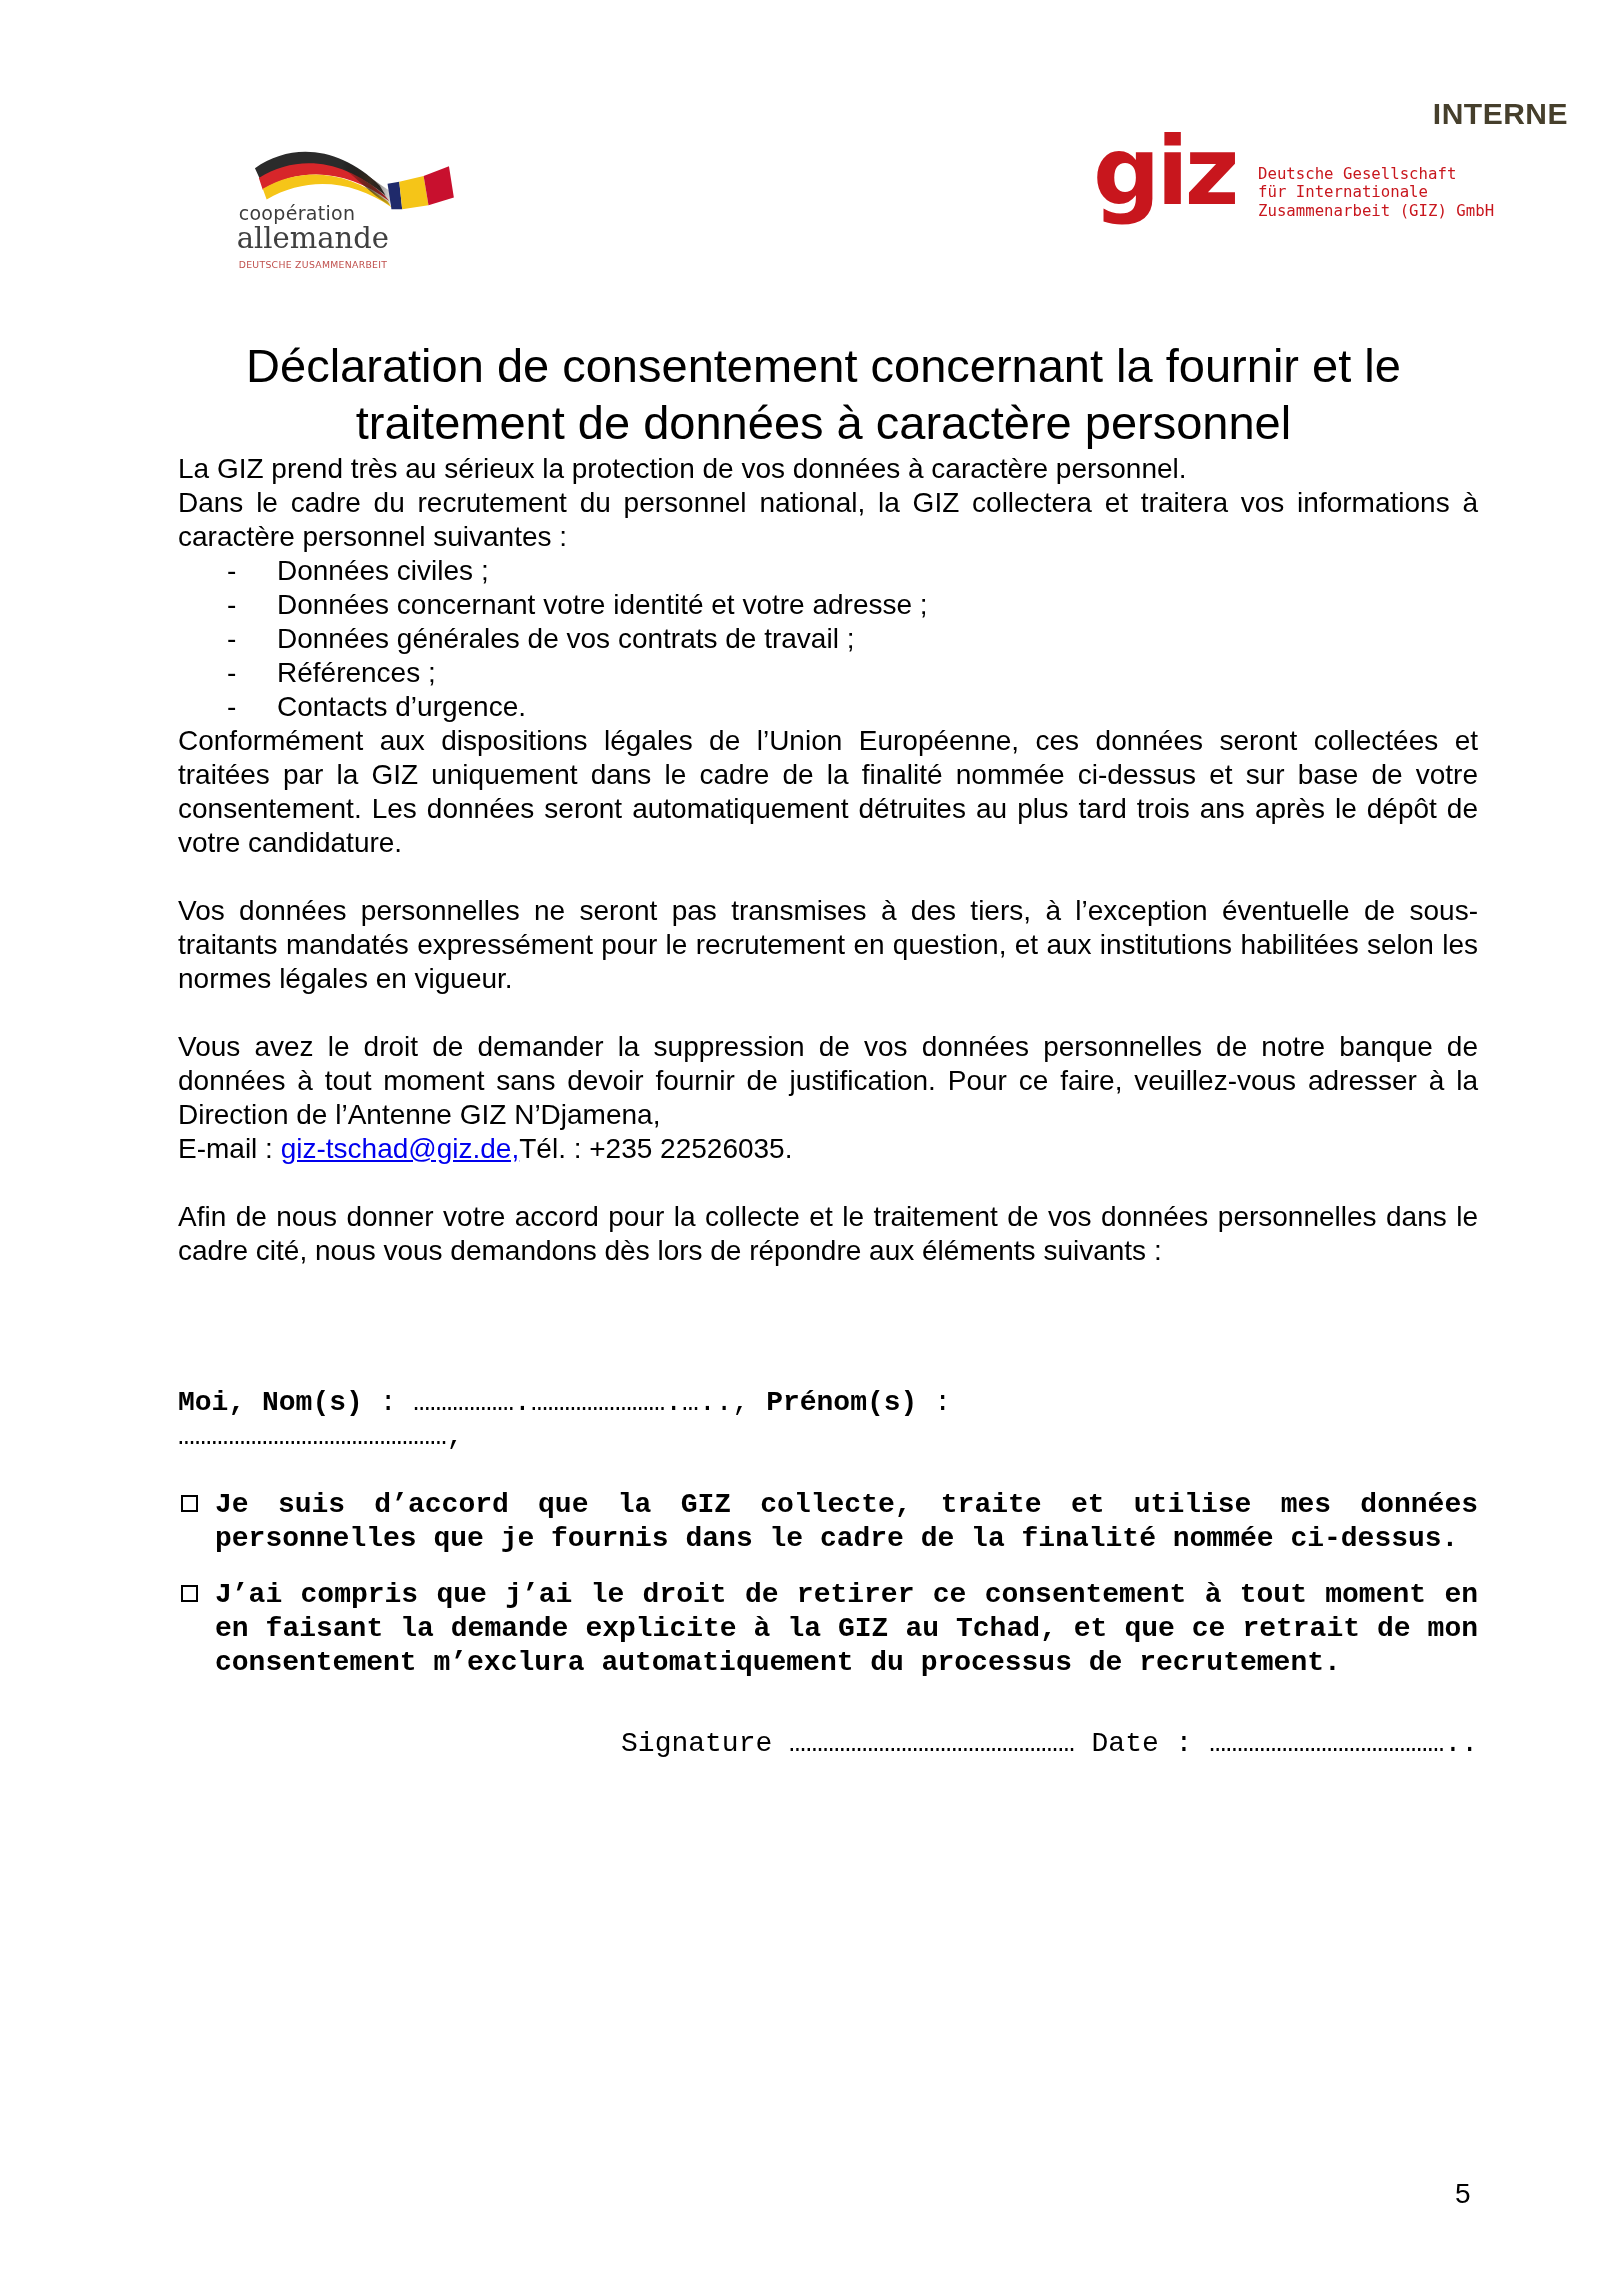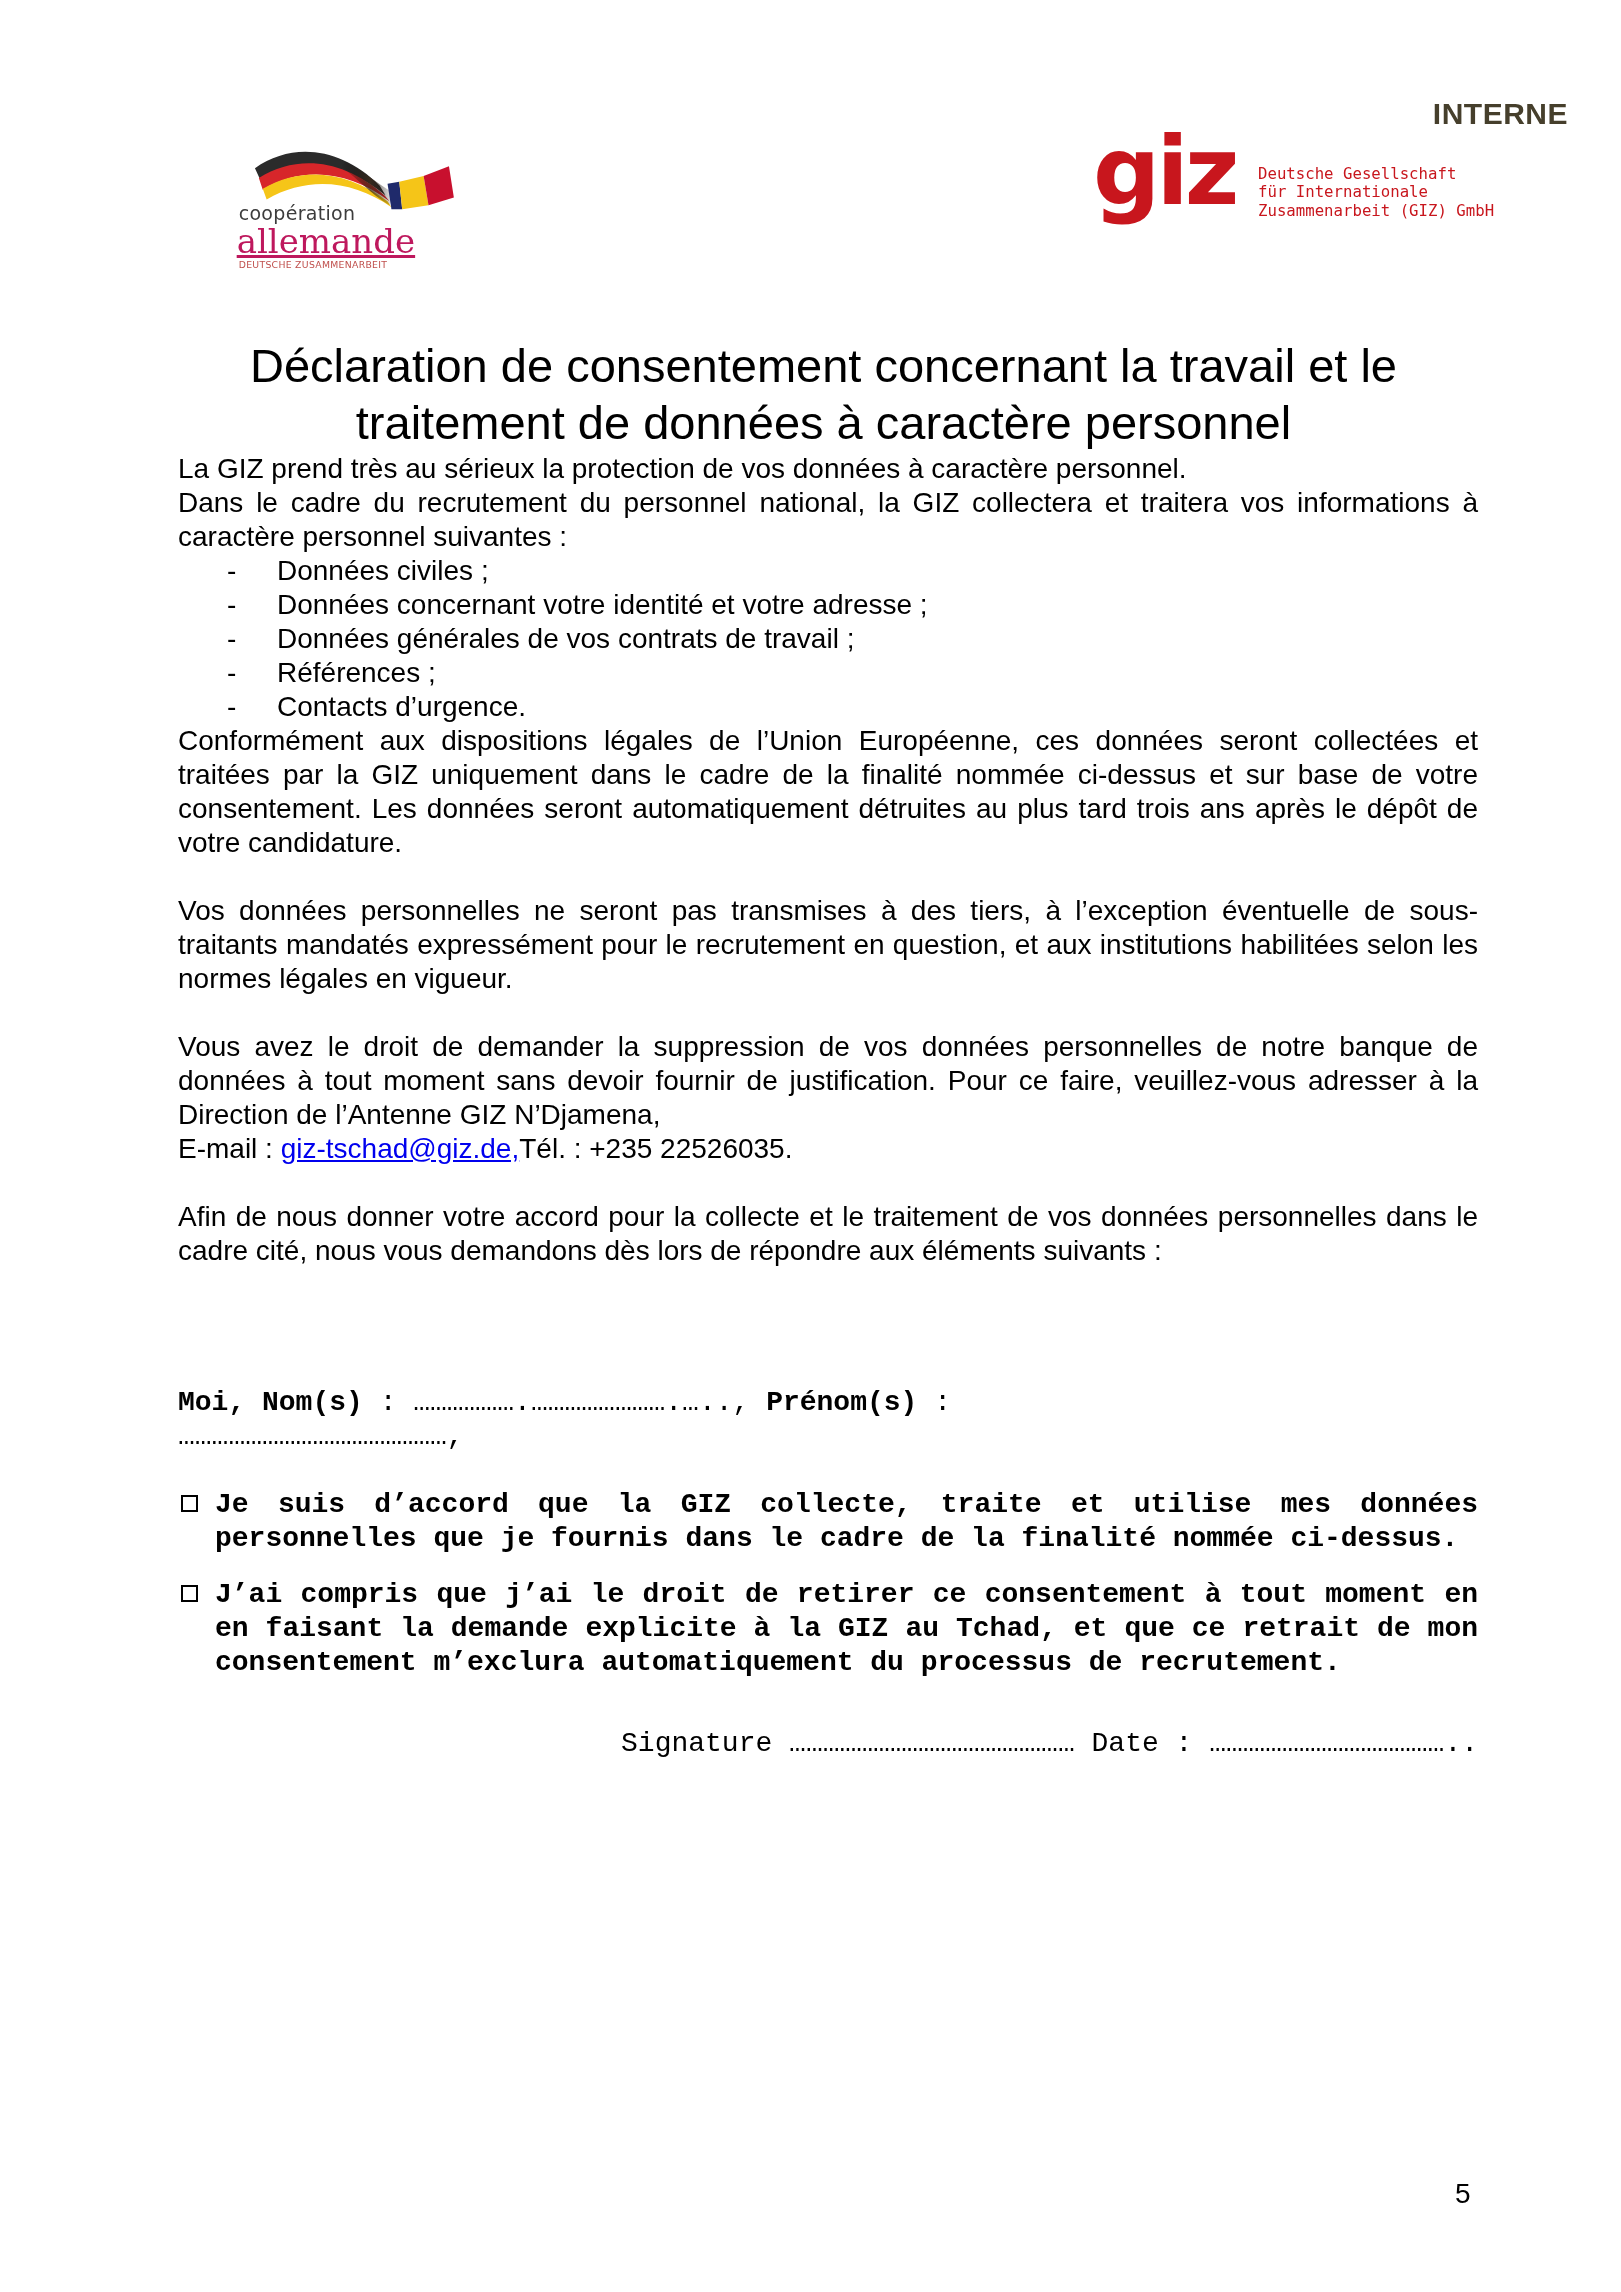--- a/index.html
+++ b/index.html
@@ -4,21 +4,21 @@
 <style>
   html, body { margin:0; padding:0; background:#ffffff; }
   body { width:1621px; height:2293px; position:relative; overflow:hidden;
          font-family:"Liberation Sans", sans-serif; color:#000; }
   .classification { position:absolute; left:0; width:1568px; top:97px; text-align:right;
          font-weight:bold; font-size:30px; color:#463f2c; letter-spacing:0.5px; }
   .logo-coop { position:absolute; left:223px; top:137px; width:255px; height:137px; }
   .coop-text1 { position:absolute; left:15.7px; top:65px; font-family:"DejaVu Sans", sans-serif;
          font-size:19px; color:#3c3c3c; letter-spacing:0.3px; }
   .coop-text2 { position:absolute; left:13.7px; top:84px; font-family:"DejaVu Serif", serif;
-         font-size:34px; color:#be185d;text-decoration:underline; }
+         font-size:29px; color:#404040; }
   .coop-text3 { position:absolute; left:15.7px; top:122px; font-family:"DejaVu Sans", sans-serif;
          font-size:9.3px; color:#c0504d; letter-spacing:0.3px; }
   .logo-giz { position:absolute; left:1093px; top:147px; height:108px; width:412px; }
   .giz-mark { position:absolute; left:0; top:-21.6px; font-family:"DejaVu Sans", sans-serif;
          font-weight:bold; font-size:94px; color:#c8161d; letter-spacing:-3.9px; line-height:1; }
   .giz-lines { position:absolute; left:137px; top:17.6px; font-family:"DejaVu Sans Mono", monospace;
          font-size:15.7px; line-height:18.6px; color:#c8161d;margin-left:28px; }
   .title { position:absolute; left:147px; width:1353px; top:337px; text-align:center;
          font-size:47px; line-height:57px; }
   .body { position:absolute; left:178px; width:1300px; font-size:28px; line-height:34px; }
@@ -63,21 +63,21 @@
 <div class="logo-giz">
   <div class="giz-mark">giz</div>
   <div class="giz-lines">
     <div>Deutsche Gesellschaft</div>
     <div>für Internationale</div>
     <div>Zusammenarbeit (GIZ) GmbH</div>
   </div>
 </div>
 
 <div class="title">
-  <div>Déclaration de consentement concernant la travail et le</div>
+  <div>Déclaration de consentement concernant la fournir et le</div>
   <div>traitement de données à caractère personnel</div>
 </div>
 
 <div class="body" style="top:452px;">
   <p class="p">La GIZ prend très au sérieux la protection de vos données à caractère personnel.</p>
   <p class="p">Dans le cadre du recrutement du personnel national, la GIZ collectera et traitera vos informations à caractère personnel suivantes :</p>
   <ul class="list">
     <li><span class="dash">-</span><span>Données civiles ;</span></li>
     <li><span class="dash">-</span><span>Données concernant votre identité et votre adresse ;</span></li>
     <li><span class="dash">-</span><span>Données générales de vos contrats de travail ;</span></li>

